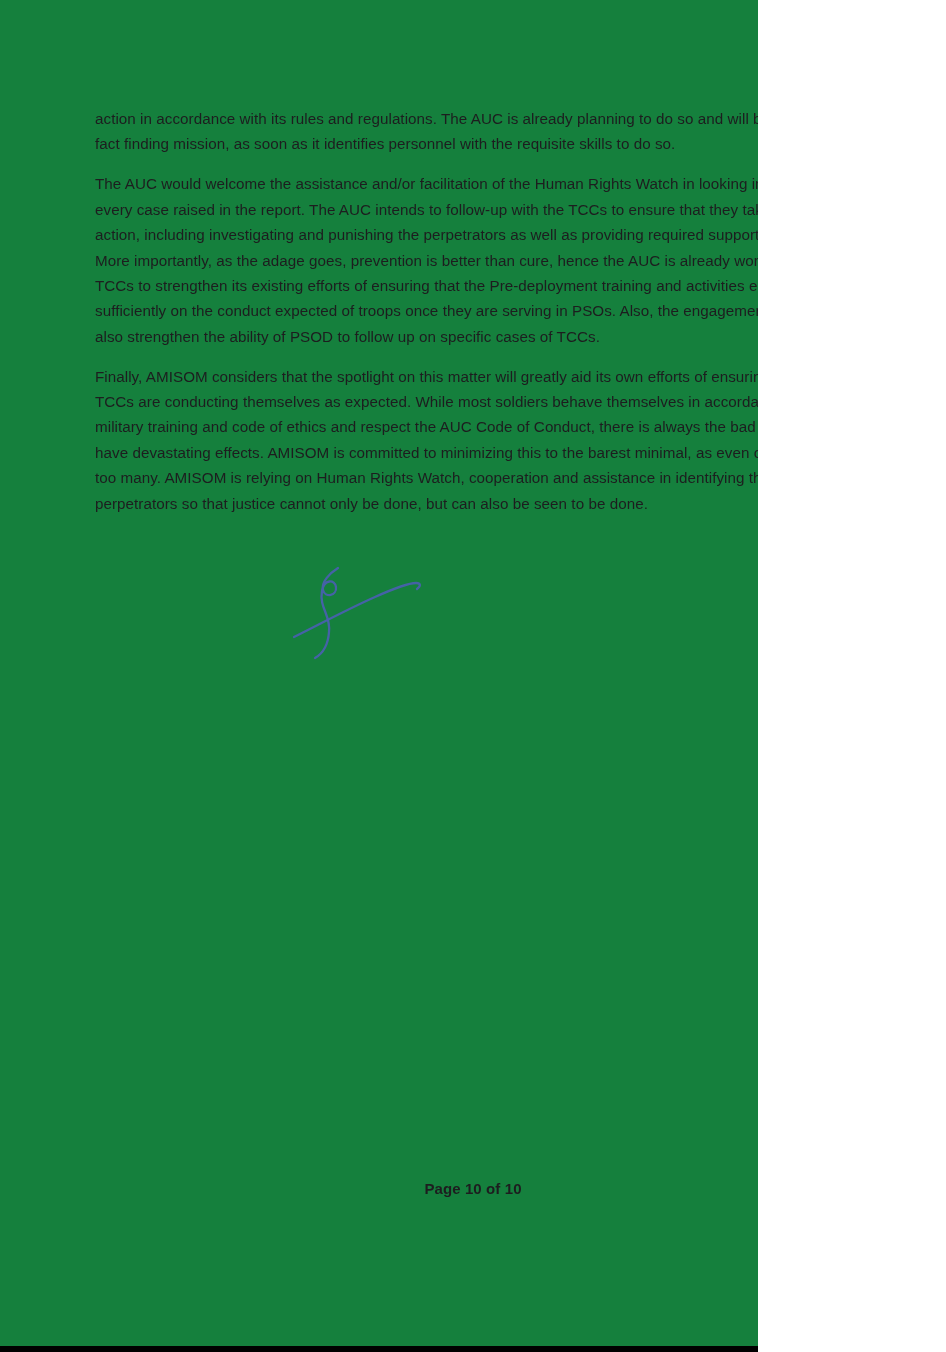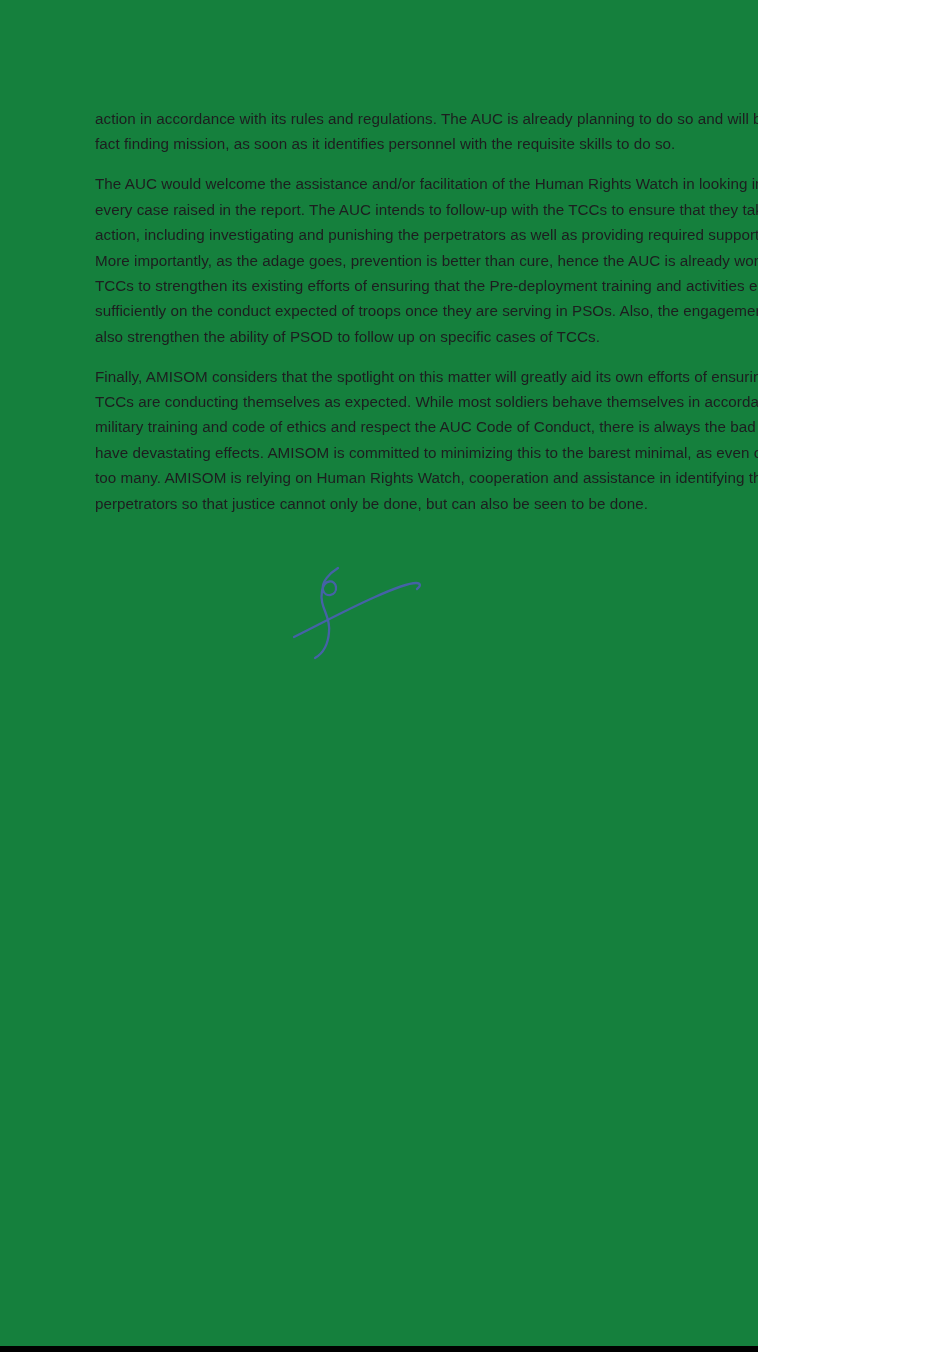--- a/index.html
+++ b/index.html
@@ -91,16 +91,22 @@
                C 47 19, 36 19, 34 31
                C 31 48, 43 55, 41 72
                C 40 86, 34 94, 27 98"></path>
       <path d="M 6 77
                C 32 64, 62 48, 87 37
                C 107 28, 120 23, 128 23
                C 133 23, 133 26, 129 29"></path>
     </svg>
   </div>
 
+  <div class="footer">
+    <span>Page</span>
+    <span class="num">10</span>
+    <span>of</span>
+    <span class="num">10</span>
+  </div>
 
   <div class="bottom-bar"></div>
 
 </div>
 
 </body></html>

